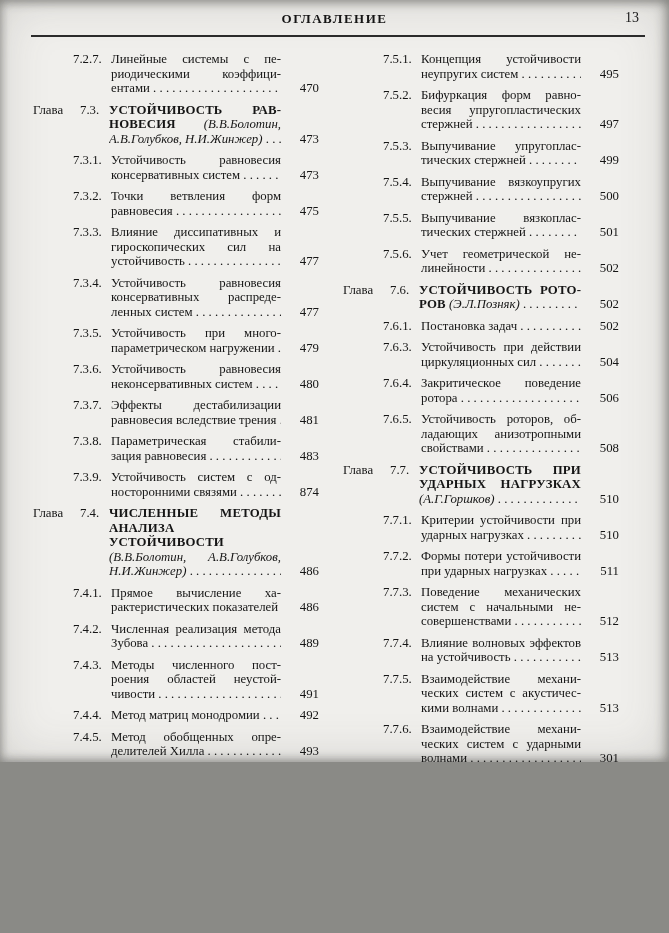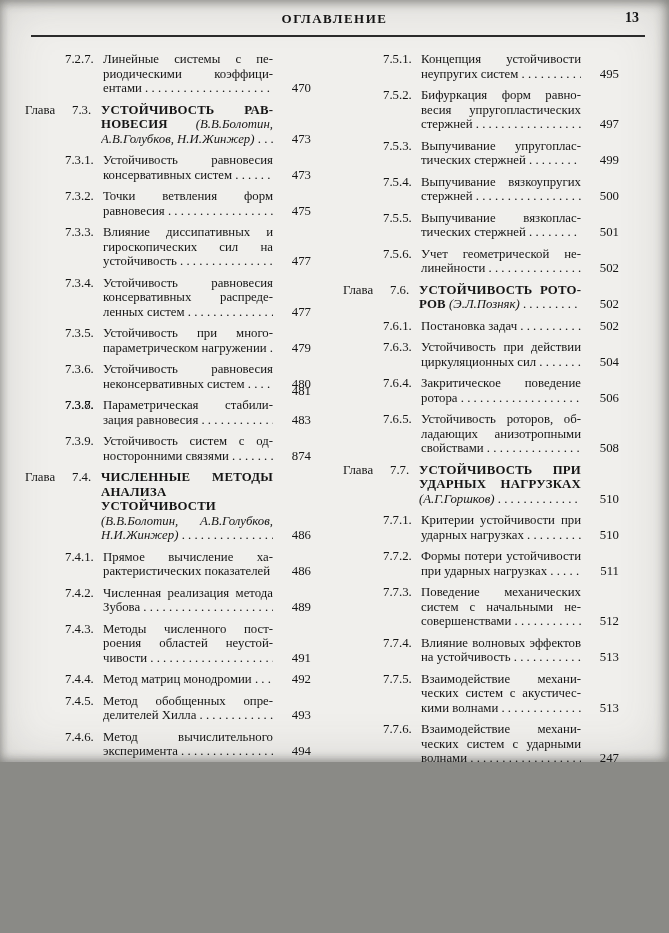--- a/index.html
+++ b/index.html
@@ -22,31 +22,31 @@
                inset 4px 0 8px rgba(60,60,55,.12);
   }
   
   .header{position:relative;height:34px;z-index:2;}
   .header-title{
     position:absolute;left:50%;top:11px;transform:translateX(-50%);
     font-weight:bold;font-size:13px;letter-spacing:1.5px;
   }
   .header-pagenum{
     position:absolute;right:30px;top:10px;
-    font-weight:bold;font-size:14px;
+    font-weight:normal;font-size:14px;
   }
   .header-rule{
     position:relative;z-index:2;
     height:2px;background:#2b2b2b;
     margin:1px 24px 0 31px;
   }
   
   .columns{
     position:relative;z-index:2;
-    display:flex;gap:32px;
+    display:flex;gap:24px;
     padding:15px 50px 0 33px;
     justify-content:flex-end;
   }
   .col{flex:none;}
   .col-left{width:286px;}
   .col-right{width:276px;}
   
   .entry{
     position:relative;
     font-size:12.8px;line-height:14.5px;
@@ -140,20 +140,21 @@
           <div class="body"><span class="txt">Устойчивость при много­параметрическом нагруже­нии</span><span class="dots"></span></div>
           <span class="pg">479</span>
         </div>
         <div class="entry section">
           <span class="num">7.3.6.</span>
           <div class="body"><span class="txt">Устойчивость равновесия неконсервативных систем</span><span class="dots"></span></div>
           <span class="pg">480</span>
         </div>
         <div class="entry section">
           <span class="num">7.3.7.</span>
+          <div class="body"><span class="txt">Эффекты дестабилизации равновесия вследствие тре­ния</span><span class="dots"></span></div>
           <span class="pg">481</span>
         </div>
         <div class="entry section">
           <span class="num">7.3.8.</span>
           <div class="body"><span class="txt">Параметрическая стабили­зация равновесия</span><span class="dots"></span></div>
           <span class="pg">483</span>
         </div>
         <div class="entry section">
           <span class="num">7.3.9.</span>
           <div class="body"><span class="txt">Устойчивость систем с од­носторонними связями</span><span class="dots"></span></div>
@@ -286,21 +287,21 @@
           <span class="pg">513</span>
         </div>
         <div class="entry section">
           <span class="num">7.7.5.</span>
           <div class="body"><span class="txt">Взаимодействие механи­ческих систем с акустичес­кими волнами</span><span class="dots"></span></div>
           <span class="pg">513</span>
         </div>
         <div class="entry section">
           <span class="num">7.7.6.</span>
           <div class="body"><span class="txt">Взаимодействие механи­ческих систем с ударными волнами</span><span class="dots"></span></div>
-          <span class="pg">247</span>
+          <span class="pg">301</span>
         </div>
       </div>
   </div>
 
   <svg class="sun" id="sun-svg" width="145" height="95" viewBox="0 0 145 95">
       <path d="M100.0 60.0L131.1 70.8L98.2 70.3ZM98.2 70.3L115.0 86.0L93.0 79.3ZM93.0 79.3L109.9 107.5L85.0 86.0ZM85.0 86.0L87.8 108.9L75.2 89.5ZM75.2 89.5L70.0 122.0L64.8 89.5ZM64.8 89.5L52.2 108.9L55.0 86.0ZM55.0 86.0L30.1 107.5L47.0 79.3ZM47.0 79.3L25.0 86.0L41.8 70.3ZM41.8 70.3L8.9 70.8L40.0 60.0ZM40.0 60.0L18.8 51.0L41.8 49.7ZM41.8 49.7L16.3 29.0L47.0 40.7ZM47.0 40.7L36.6 20.2L55.0 34.0ZM55.0 34.0L48.8 1.7L64.8 30.5ZM64.8 30.5L70.0 8.0L75.2 30.5ZM75.2 30.5L91.2 1.7L85.0 34.0ZM85.0 34.0L103.4 20.2L93.0 40.7ZM93.0 40.7L123.7 29.0L98.2 49.7ZM98.2 49.7L121.2 51.0L100.0 60.0Z" fill="#6fb3d8"></path>
       <circle cx="70" cy="60" r="34" fill="#6fb3d8"></circle>
       <path d="M 40 60 A 30 30 0 0 1 100 60 Z" fill="#ffffff"></path>
     </svg>
 

